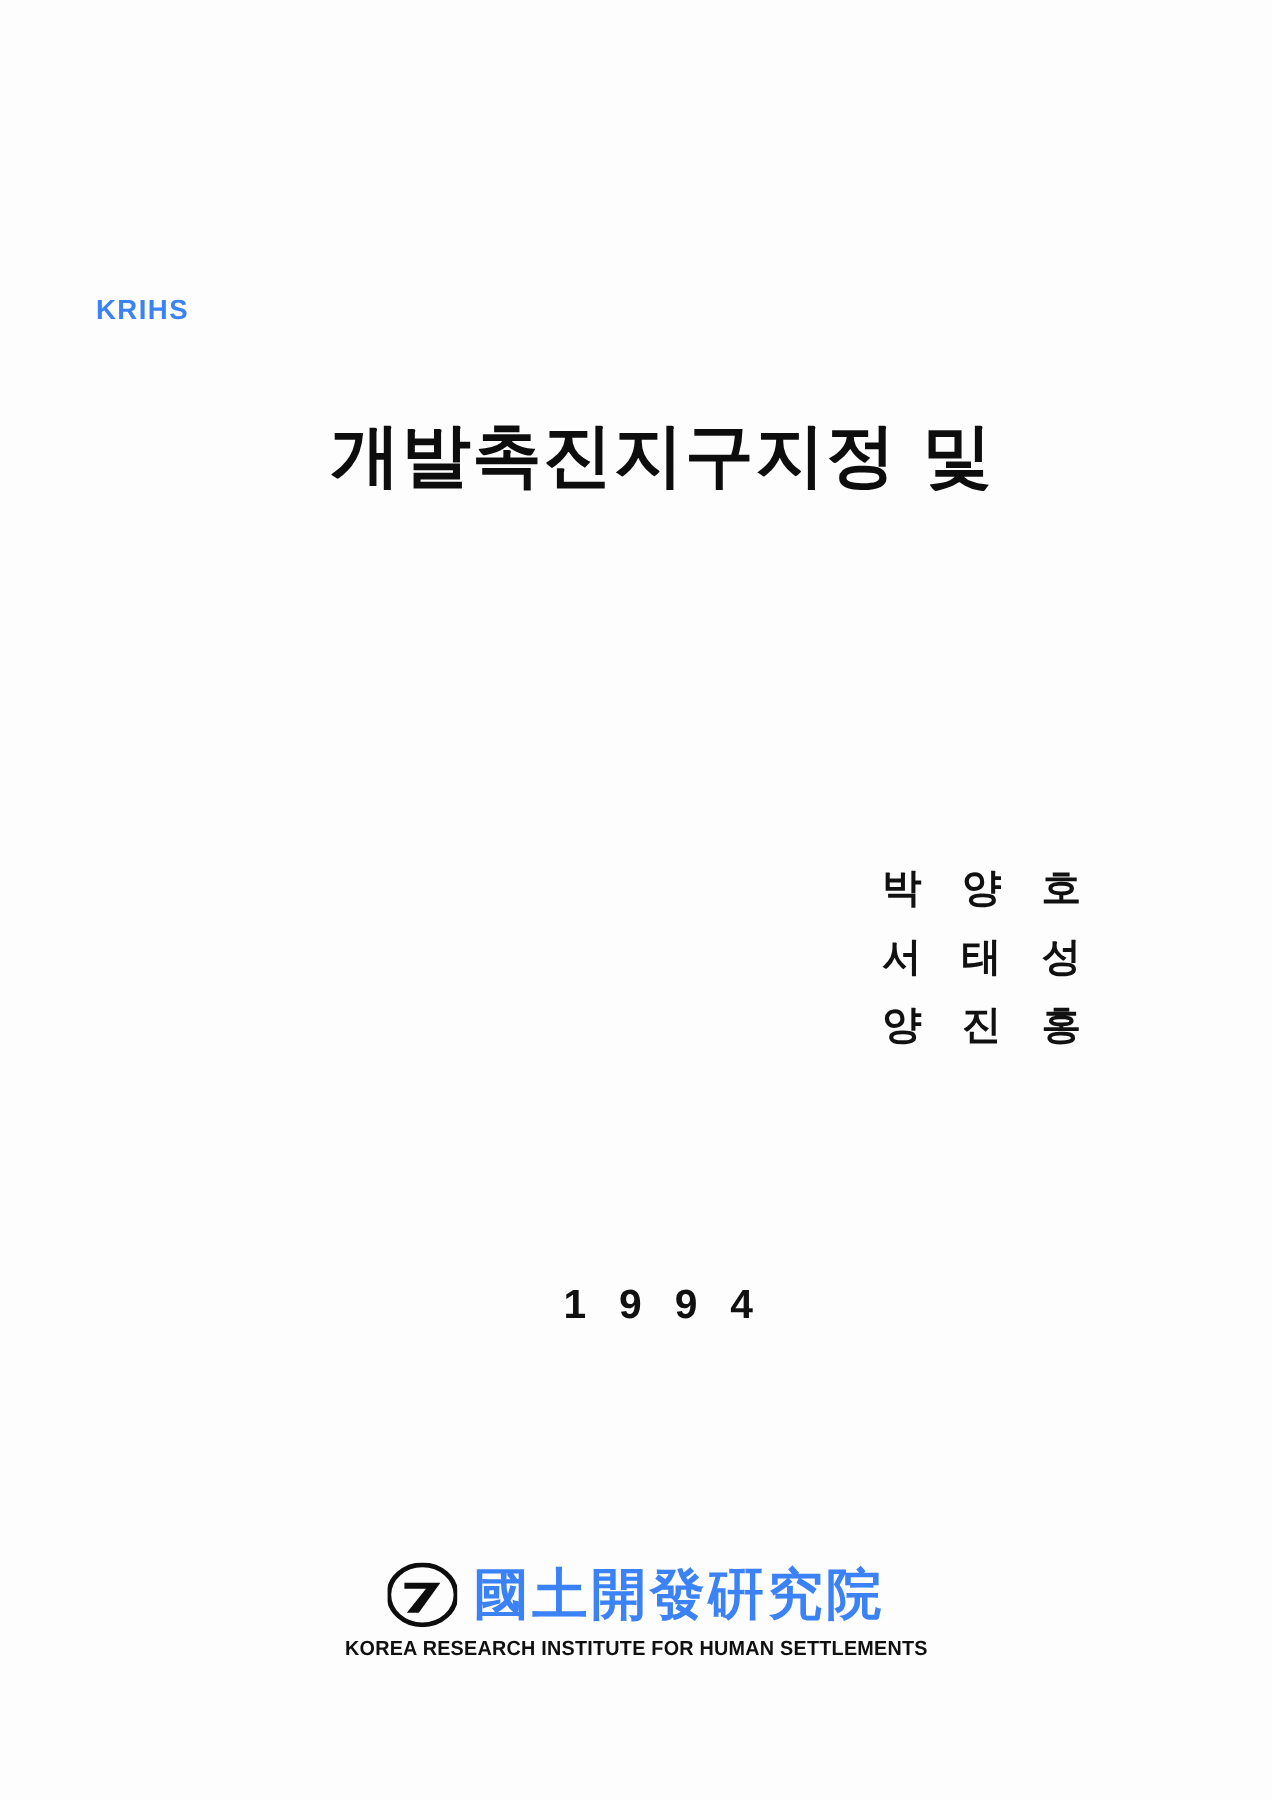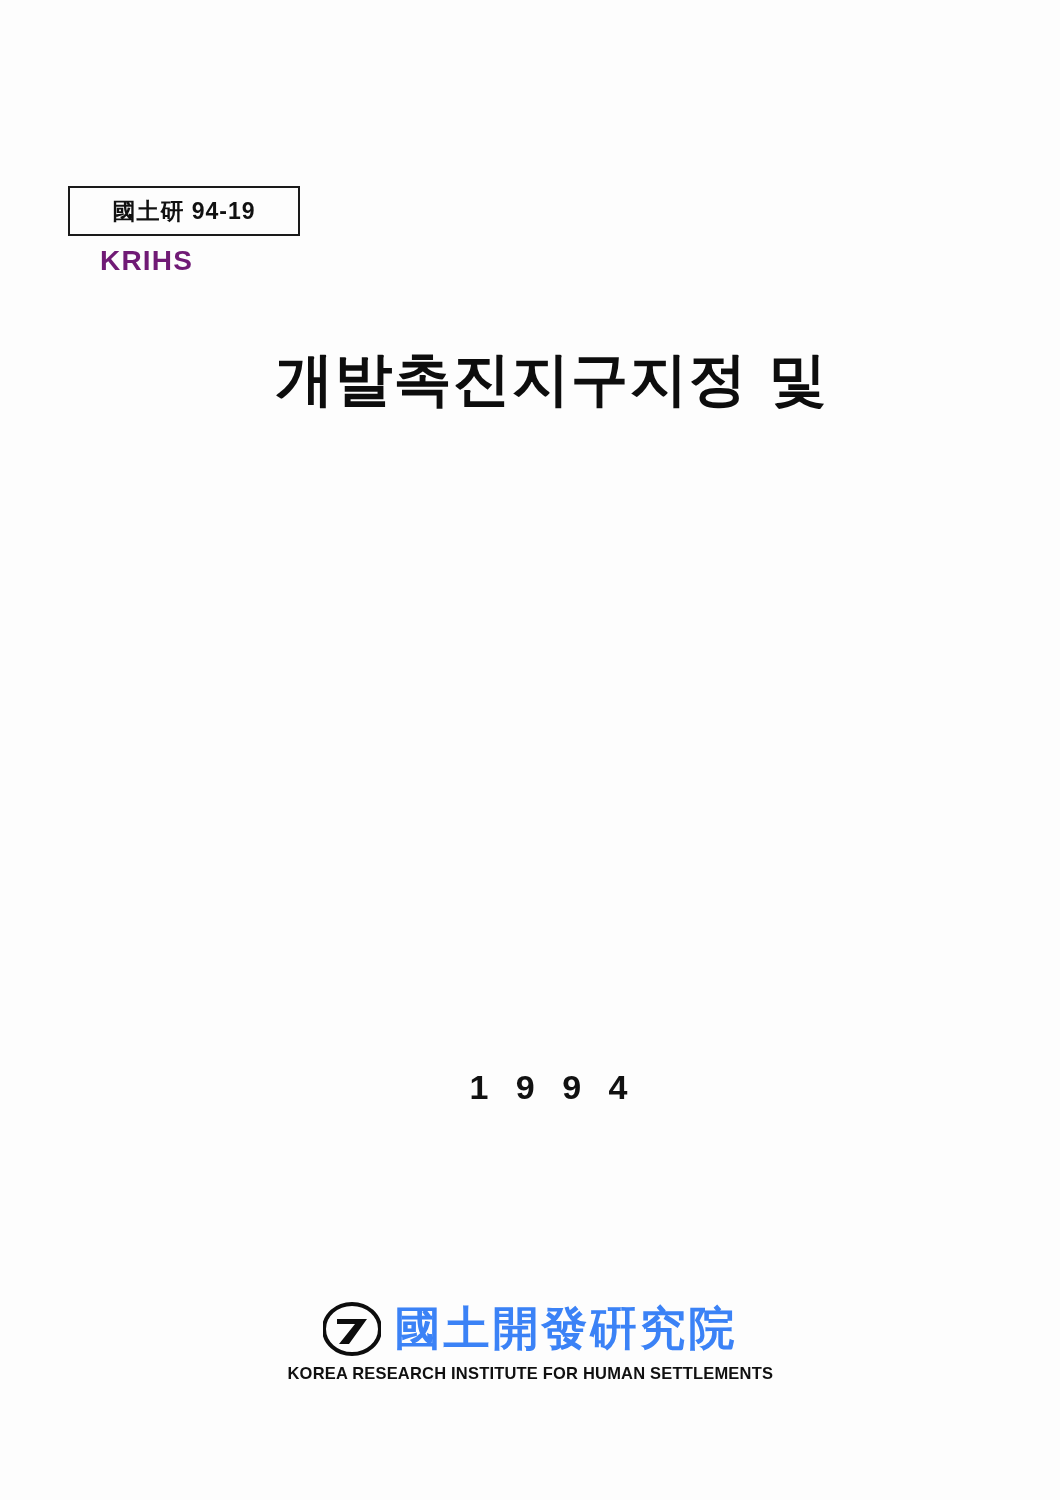--- a/index.html
+++ b/index.html
@@ -36,26 +36,26 @@
   }
   .report-code-text {
     font-size: 23px;
     letter-spacing: 1px;
     font-weight: 600;
     color: #111;
     white-space: nowrap;
   }
   .krihs-label {
     position: absolute;
-    left: 100px;
+    left: 80px;
     top: 245px;
-    font-size: 28px;
+    font-size: 23px;
     letter-spacing: 1.2px;
     font-weight: 600;
-    color: #701a75;
+    color: #3b82f6;
   }
 
   
   .title-ko {
     position: absolute;
     left: 0;
     right: 0;
     top: 340px;
     text-align: center;
     font-family: "DejaVu Sans", sans-serif;
@@ -152,33 +152,35 @@
     color: #101010;
     transform: scaleX(0.97);
     white-space: nowrap;
   }
 </style>
 </head>
 <body>
 
 <div class="page">
 
-  <div class="report-code-box">
-    <span class="report-code-text">國土研 94-19</span>
-  </div>
 
   <div class="krihs-label">KRIHS</div>
 
   <div class="title-ko">
     <span class="line1">개발촉진지구지정 및</span>
   </div>
 
   <div class="title-en">
   </div>
 
+  <div class="authors">
+    <div class="author">박 양 호</div>
+    <div class="author">서 태 성</div>
+    <div class="author">양 진 홍</div>
+  </div>
 
   <div class="year">1 9 9 4</div>
 
   <div class="publisher">
     <div class="publisher-row">
       <span class="logo-mark">
         <svg width="58" height="54" viewBox="0 0 58 54" xmlns="http://www.w3.org/2000/svg">
           <ellipse cx="29" cy="27" rx="28" ry="25" fill="none" stroke="#0d0d0d" stroke-width="4"></ellipse>
           <path d="M14 17 H44 L26 42 H16 L32 22 H14 Z" fill="#0d0d0d"></path>
         </svg>

